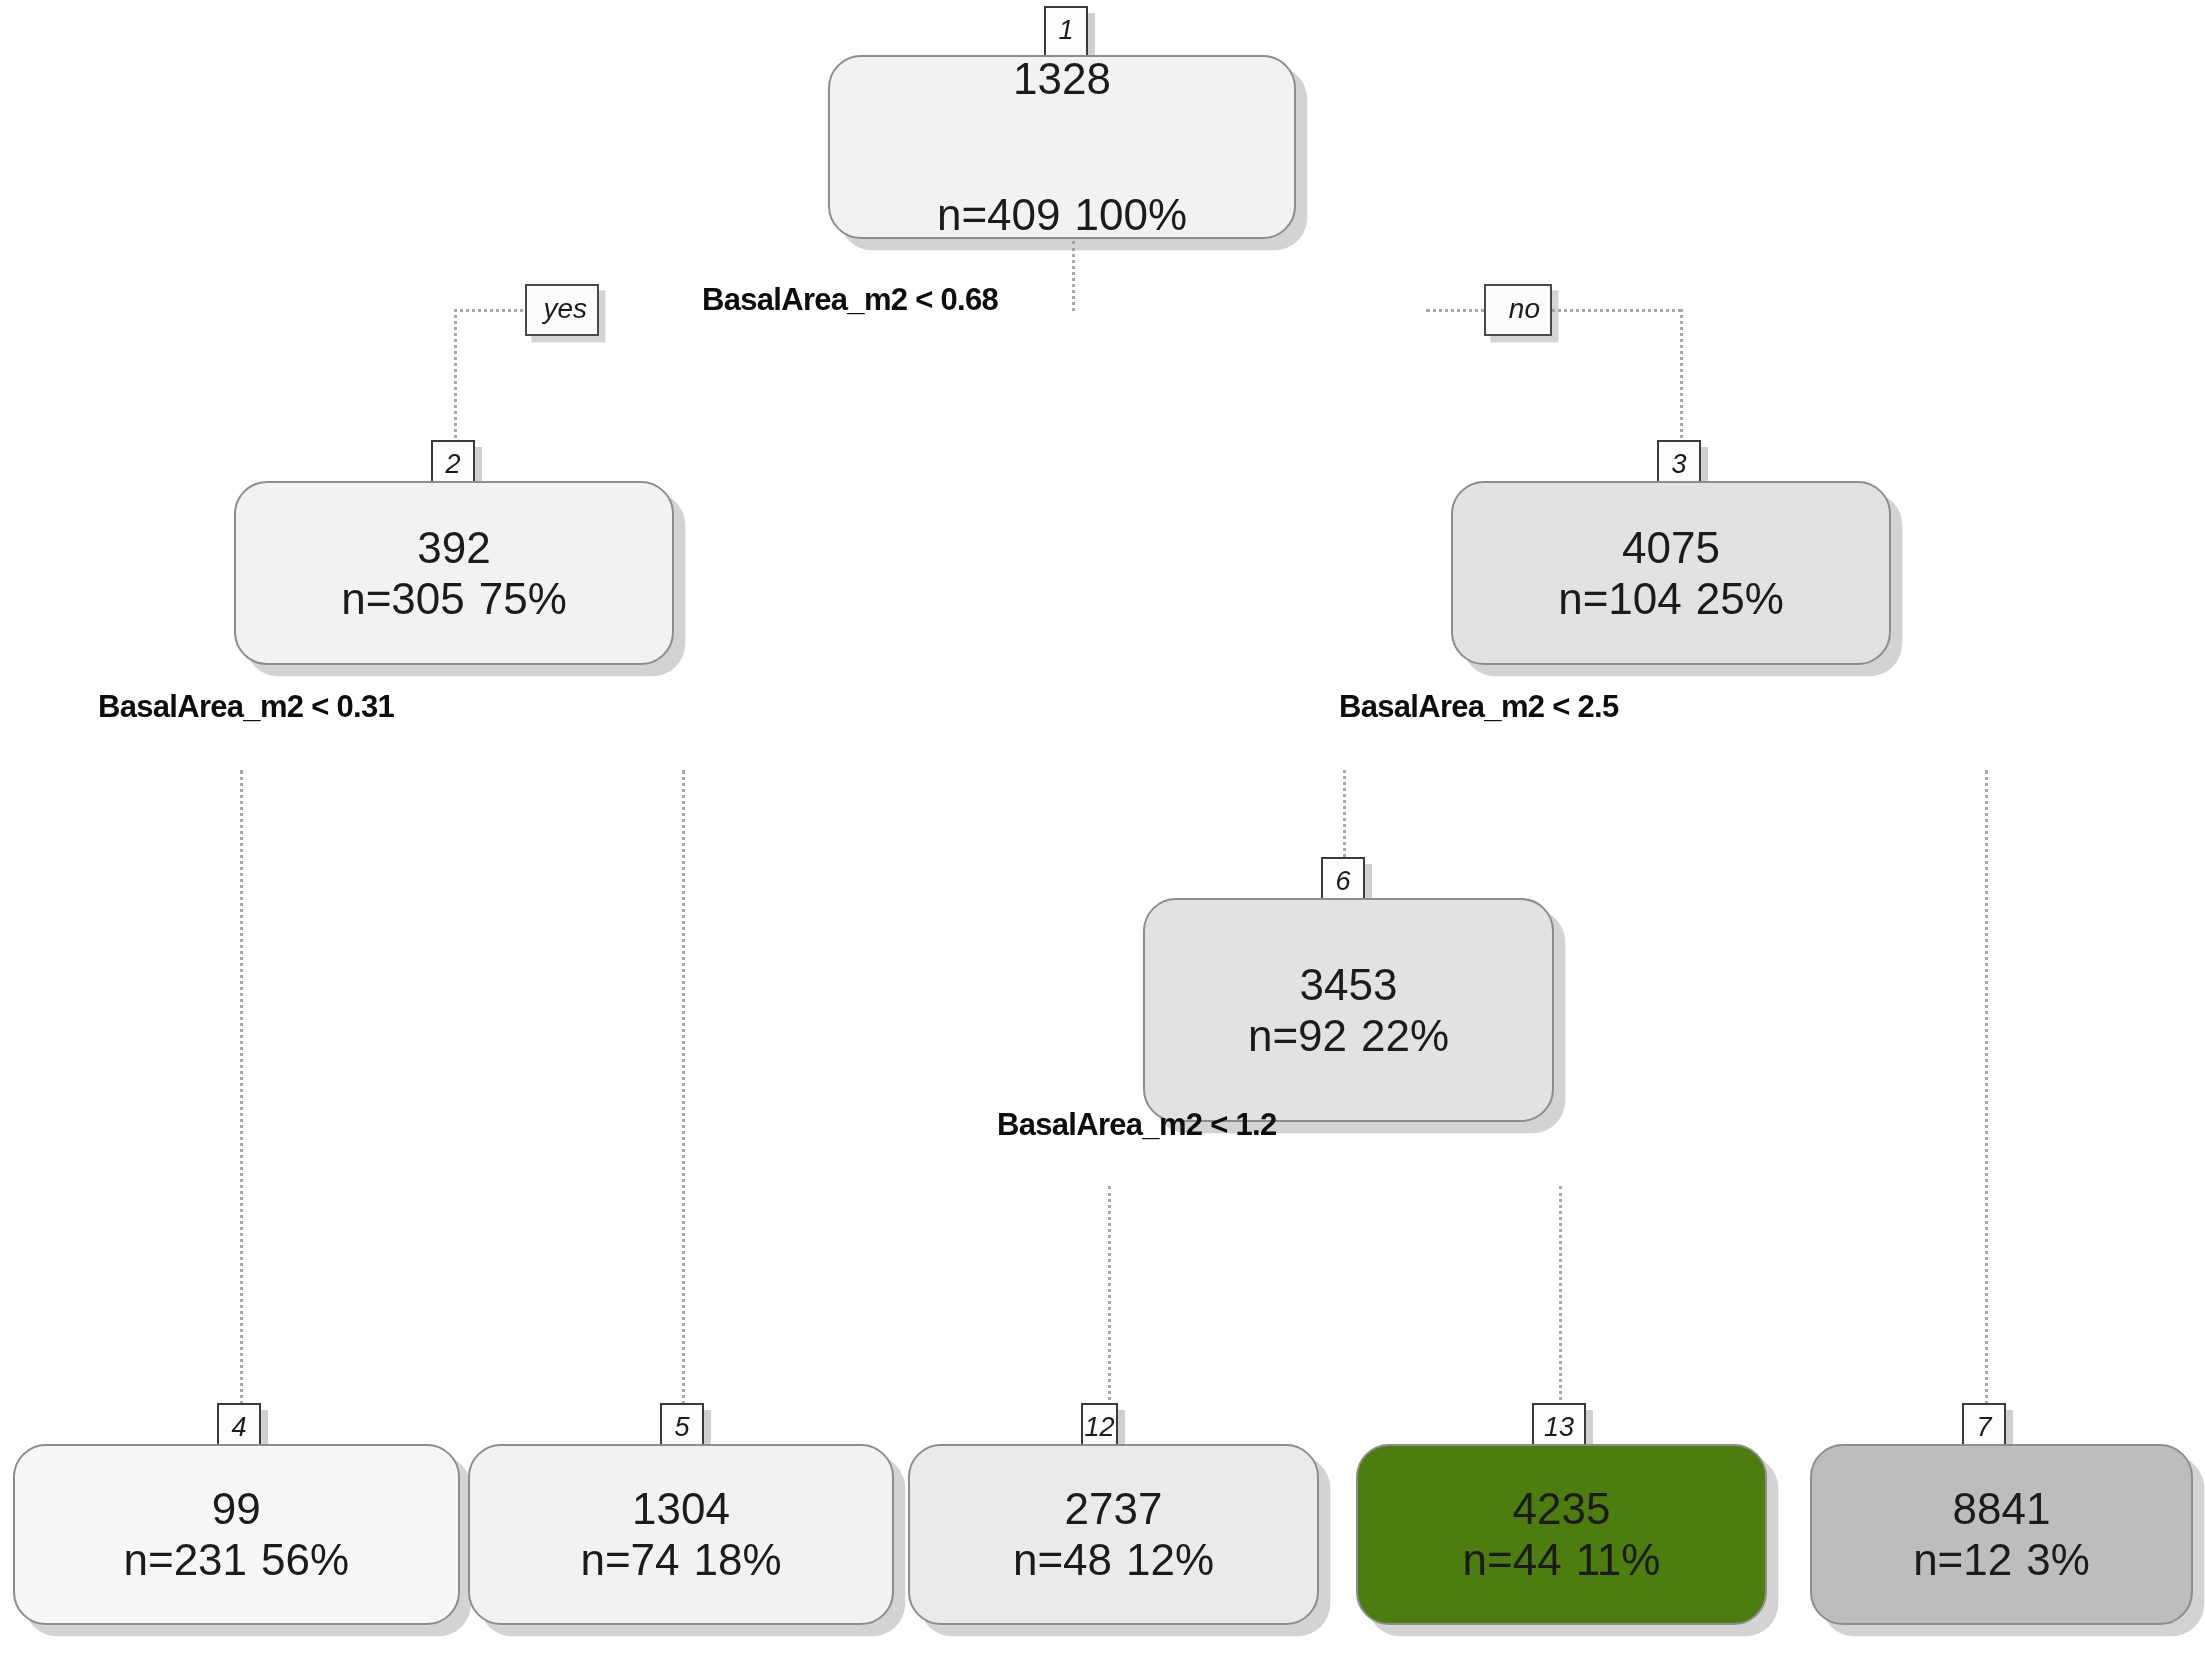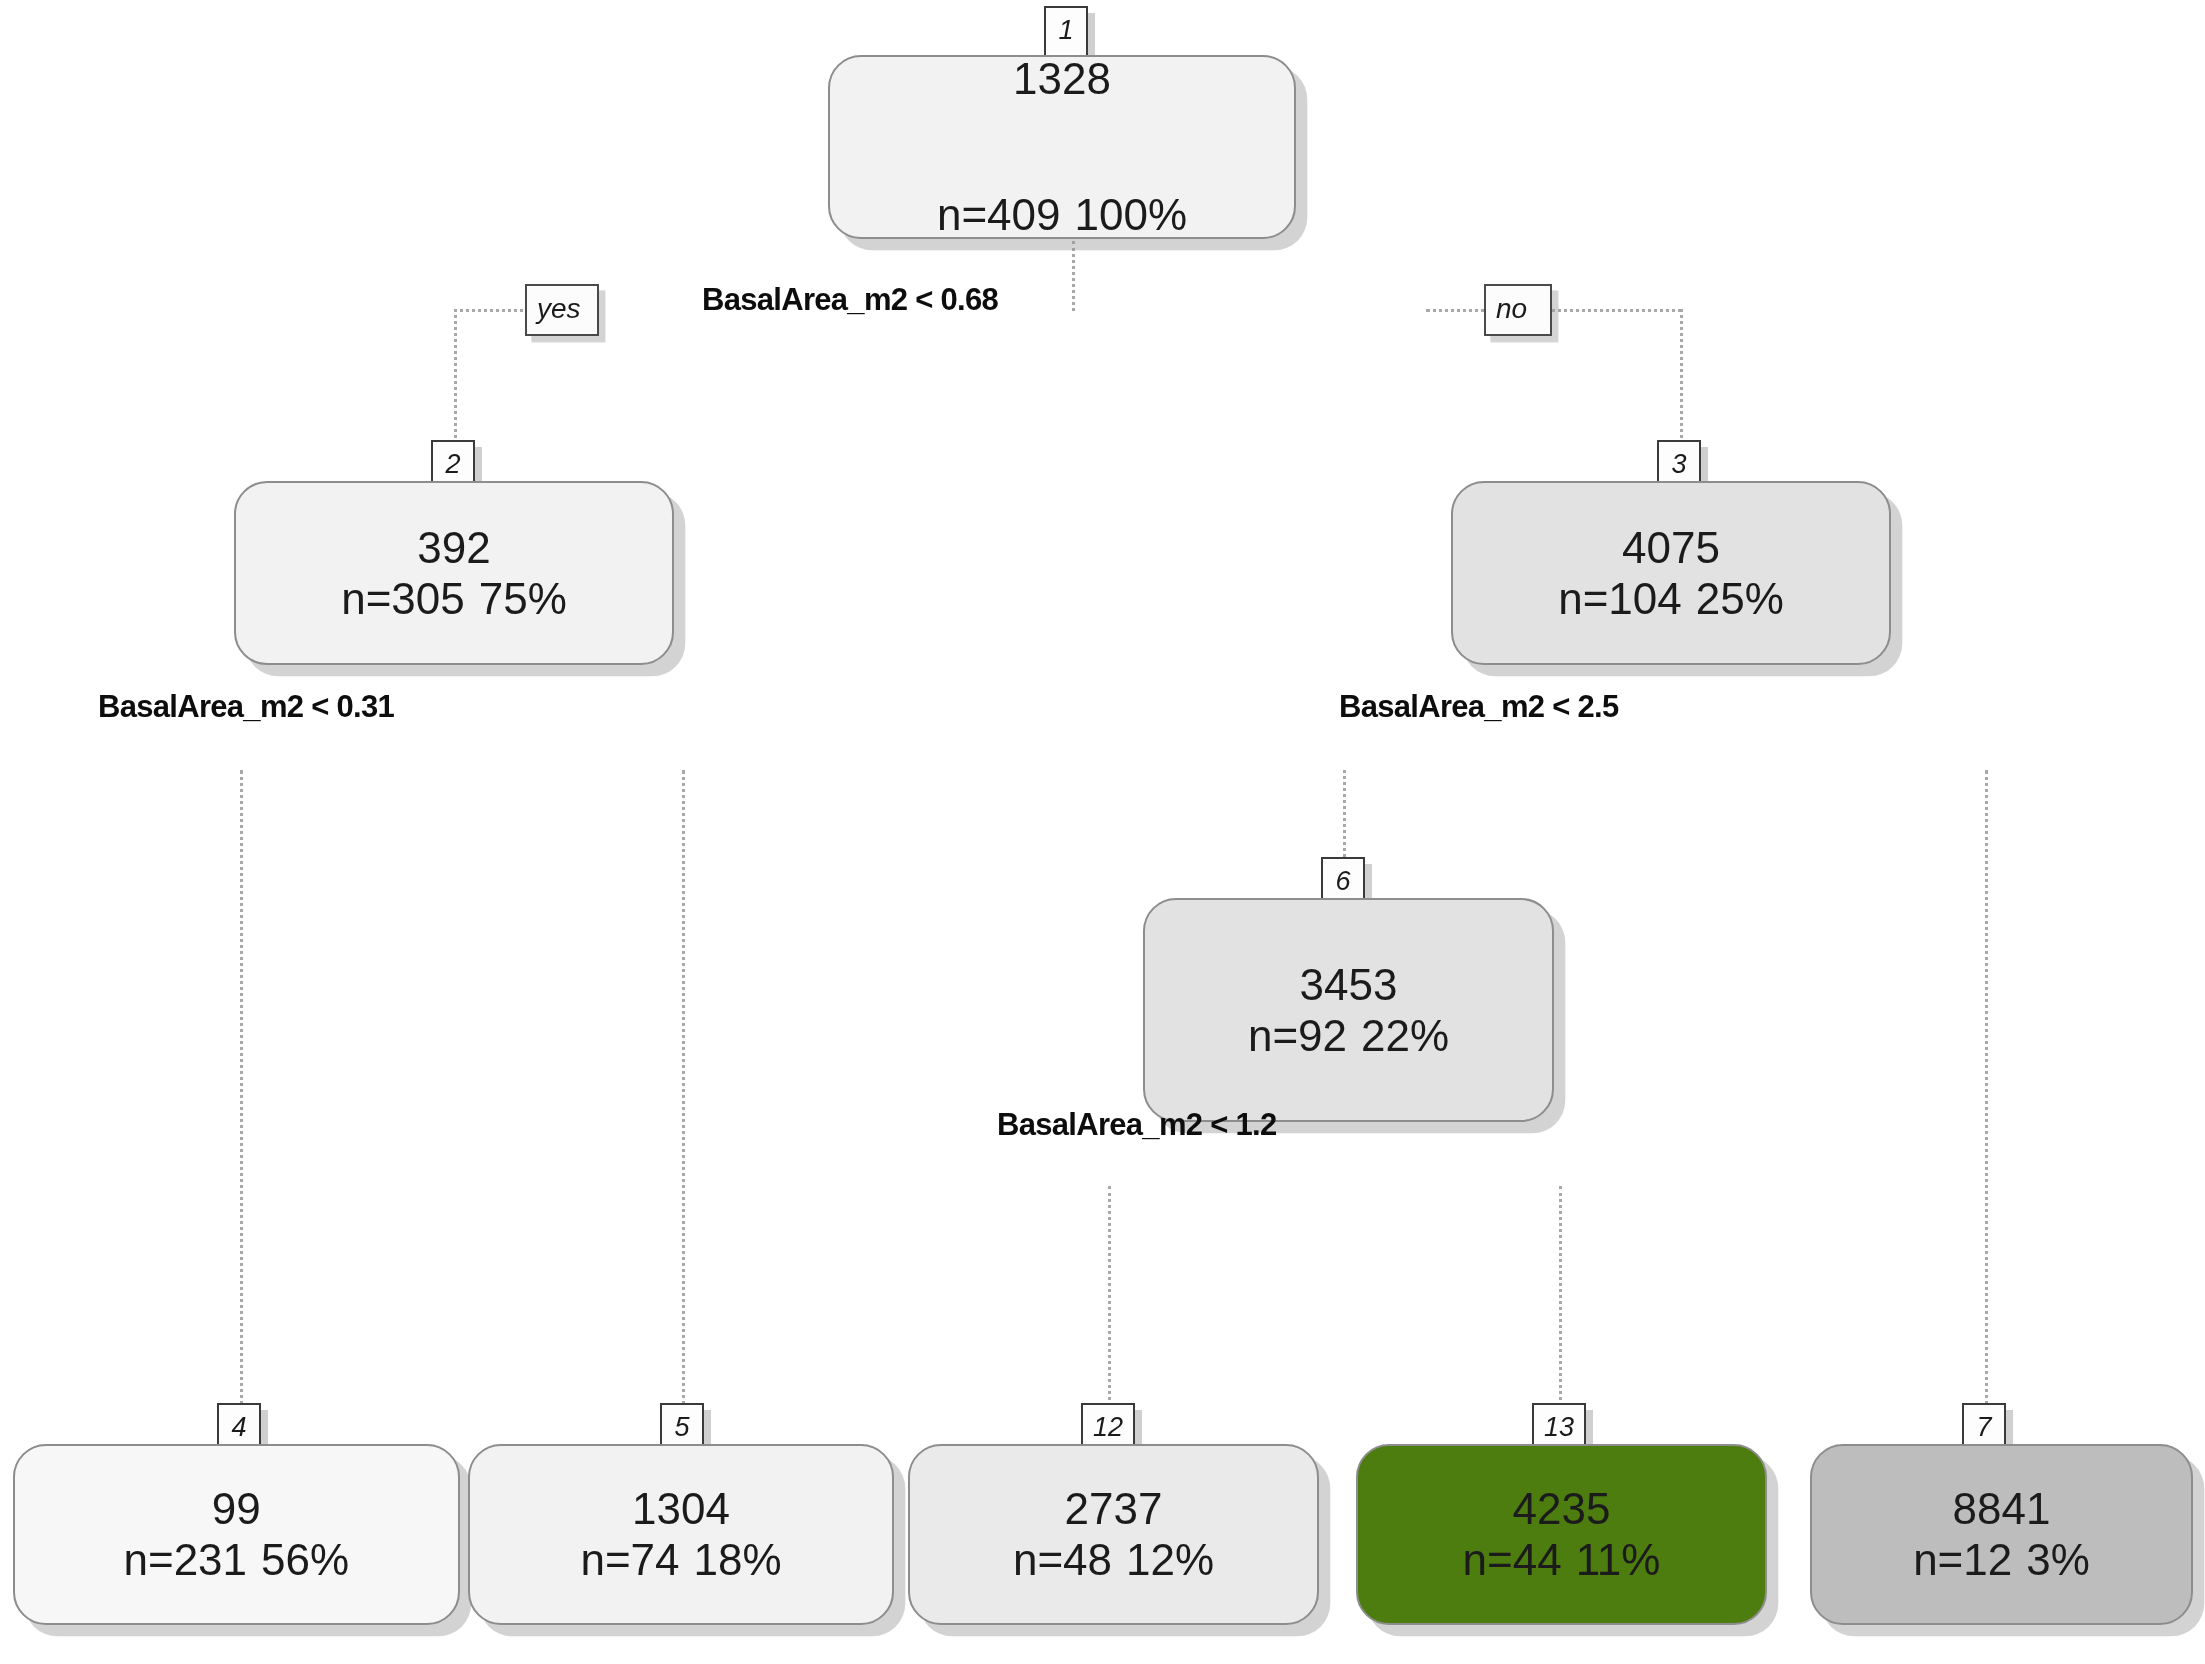--- a/index.html
+++ b/index.html
@@ -98,21 +98,21 @@
     position: absolute;
     box-sizing: border-box;
     border: 2.1px solid #4a4a4a;
     background: #fcfcfc;
     color: #1b1b1b;
     font-size: 28px;
     font-style: italic;
     line-height: 1;
     display: flex;
     align-items: center;
-    justify-content: flex-start;
+    justify-content: flex-end;
     box-shadow: 6.4px 6.4px 0 0 rgba(160,160,160,0.45);
     padding: 5.7px 10px 7px 10px;
   }
 </style>
 </head>
 <body>
 
 <div id="canvas">
 
   <div class="conn-v" style="left:1072px; top:241px; height:70px;"></div>
@@ -198,21 +198,21 @@
   <div class="badge" style="left:660px; top:1403px; width:44px; height:51px;">
     <span>5</span>
   </div>
   <div class="node fill-1" style="left:468px; top:1444px; width:426px; height:181px;">
     <div class="val">1304</div>
     <div class="sub">
       <span>n=74</span><span class="gap"></span><span>18%</span>
     </div>
   </div>
 
-  <div class="badge" style="left:1081px; top:1403px; width:54px; height:51px;">
+  <div class="badge" style="left:1081px; top:1403px; width:37px; height:51px;">
     <span>12</span>
   </div>
   <div class="node fill-2" style="left:908px; top:1444px; width:411px; height:181px;">
     <div class="val">2737</div>
     <div class="sub">
       <span>n=48</span><span class="gap"></span><span>12%</span>
     </div>
   </div>
 
   <div class="badge" style="left:1532px; top:1403px; width:54px; height:51px;">

